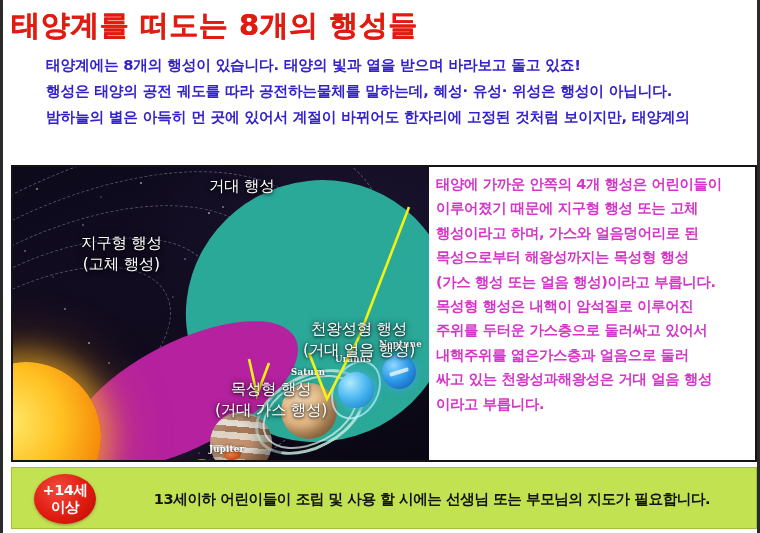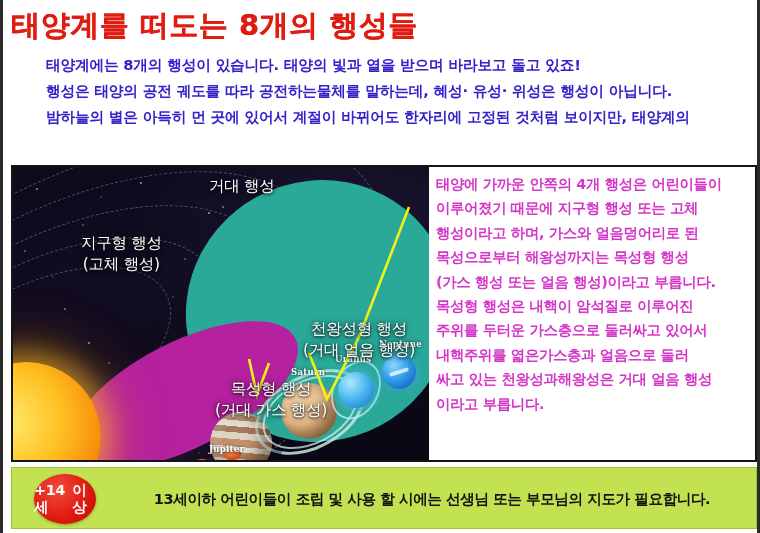--- a/index.html
+++ b/index.html
@@ -315,21 +315,21 @@
     display: flex;
     align-items: center;
   }
   .age-badge {
     position: absolute;
     left: 22px; top: 6px;
     width: 62px; height: 50px;
     border-radius: 50%;
     background: radial-gradient(circle at 38% 30%, #f24a3c 0%, #e01b10 55%, #b80d06 100%);
     color: #ffffff;
-    display: flex; flex-direction: row;
+    display: flex; flex-direction: column;
     align-items: center; justify-content: center;
     line-height: 17px;
     box-shadow: 0 1px 3px rgba(0,0,0,.3);
   }
   .age-top, .age-bot {
     font-size: 14.5px;
     font-weight: bold;
     letter-spacing: -0.5px;
   }
   .footer-text {

